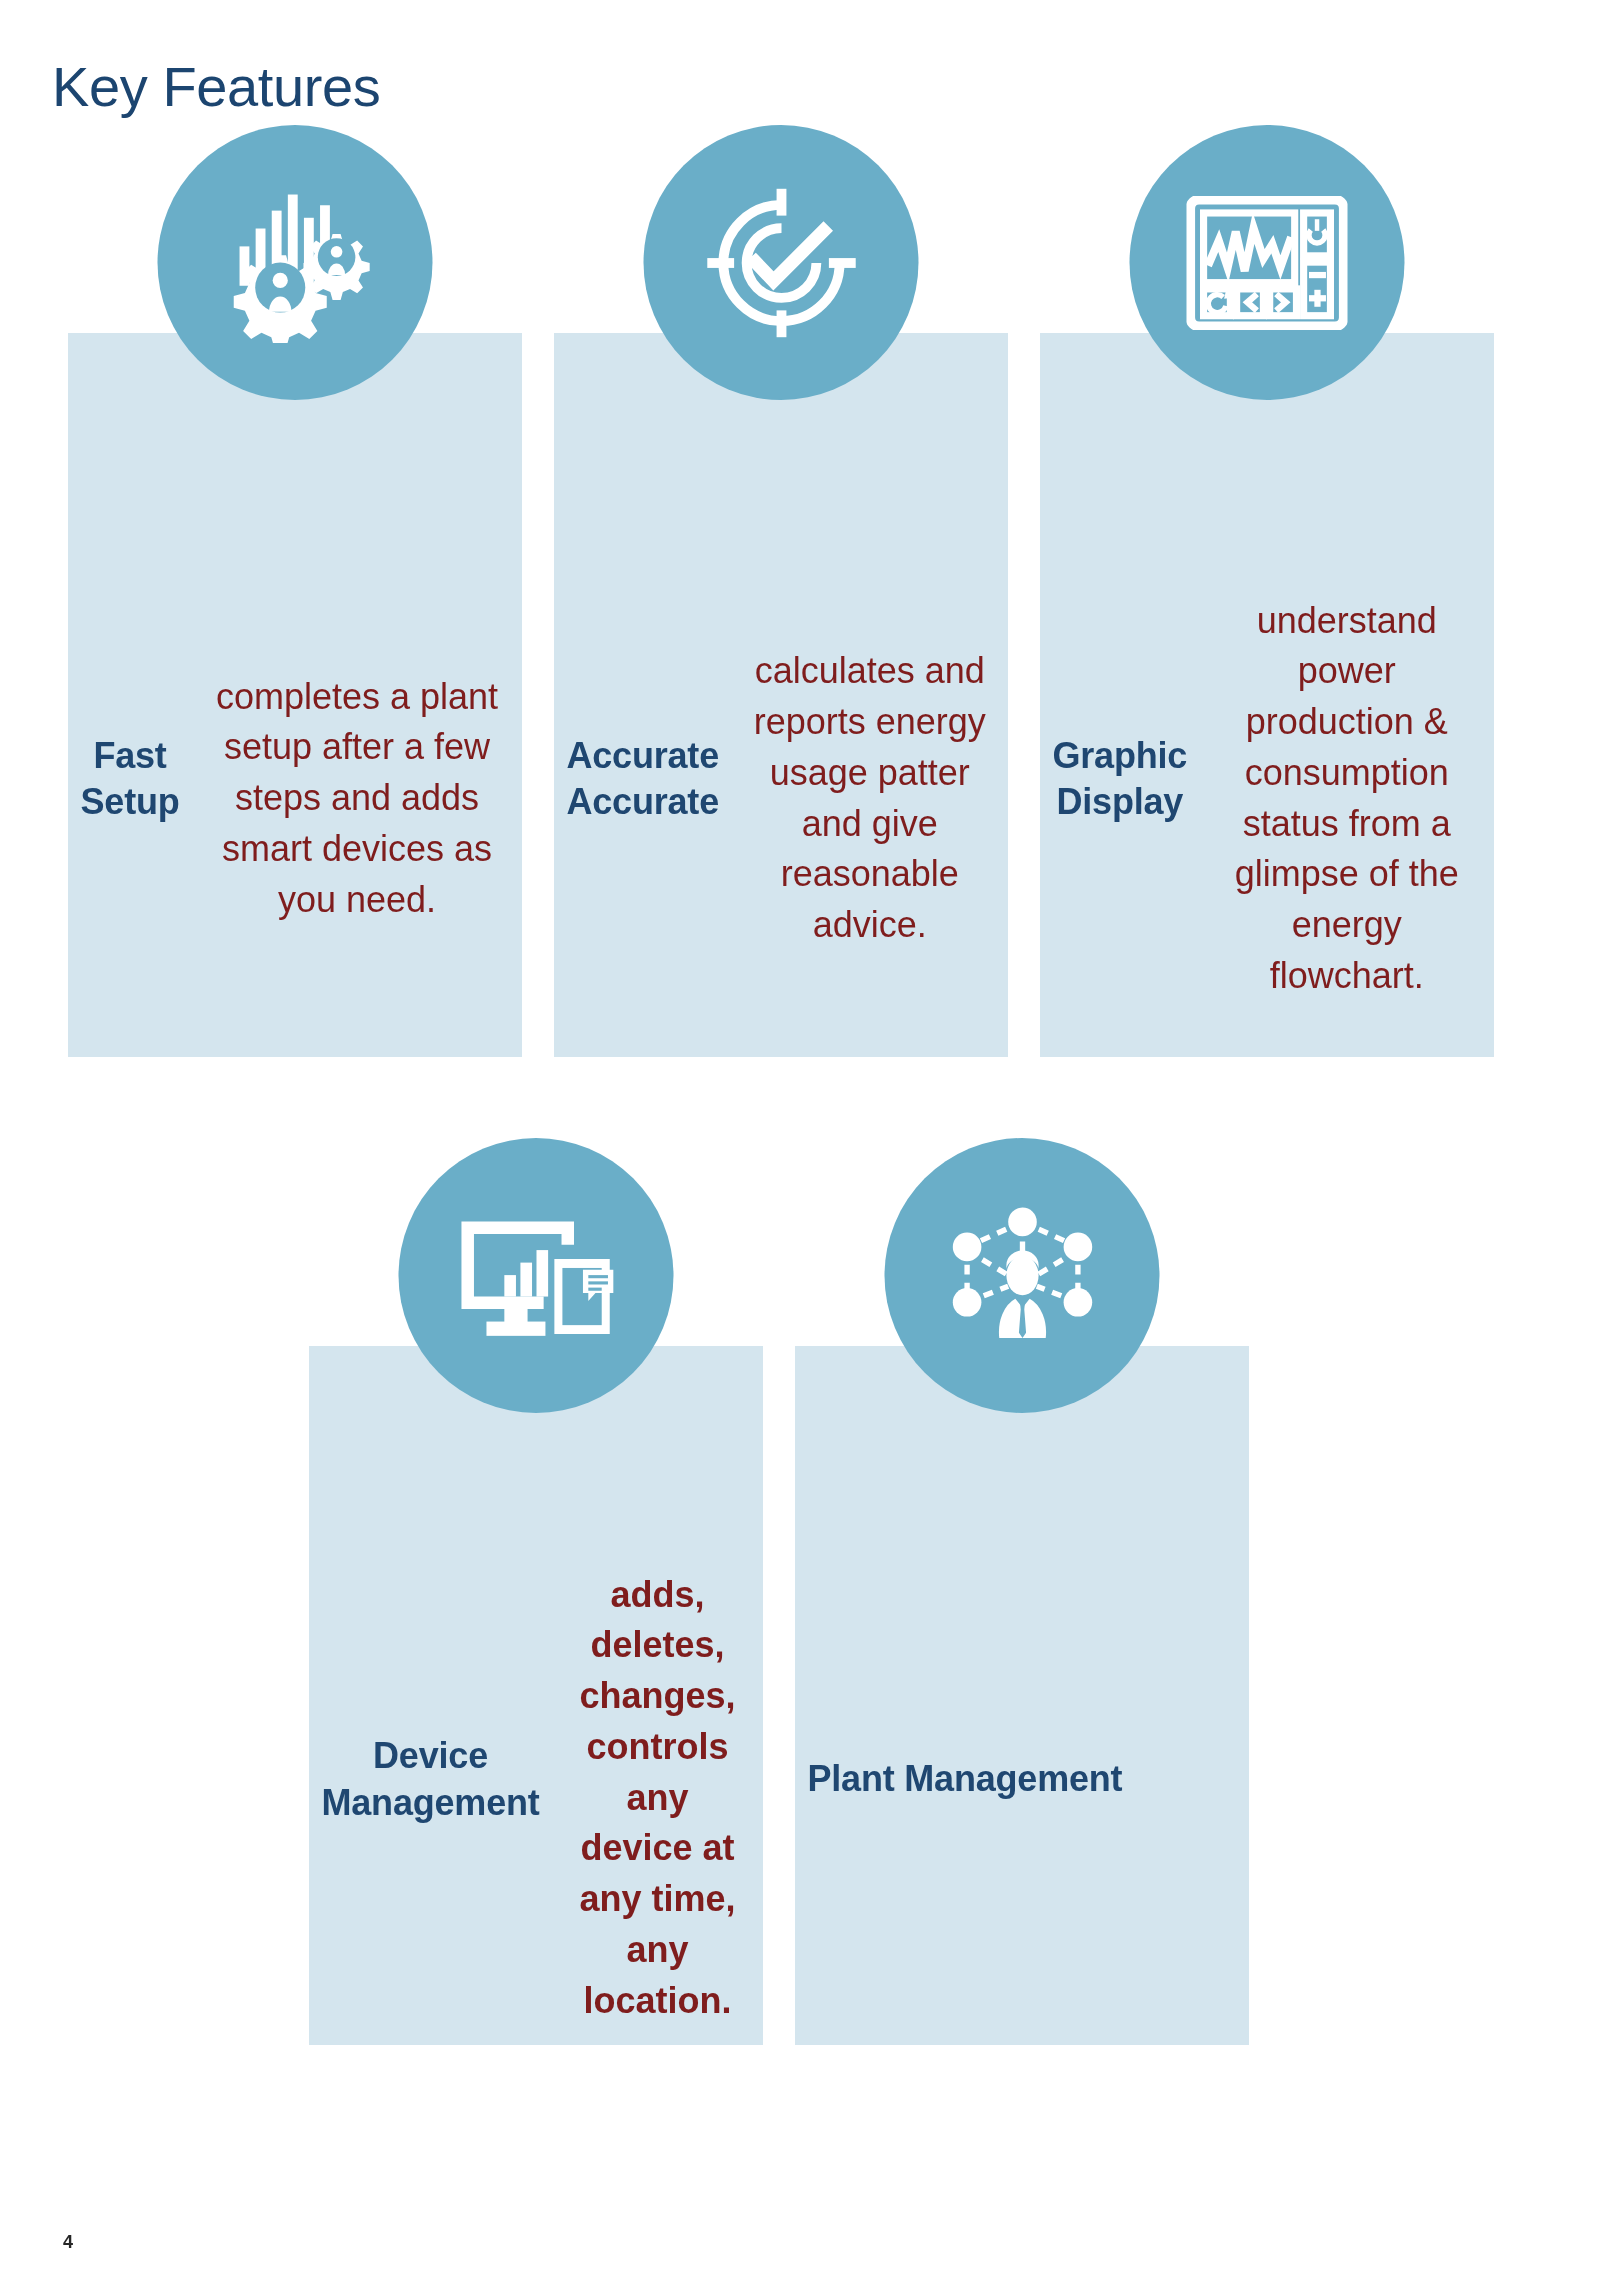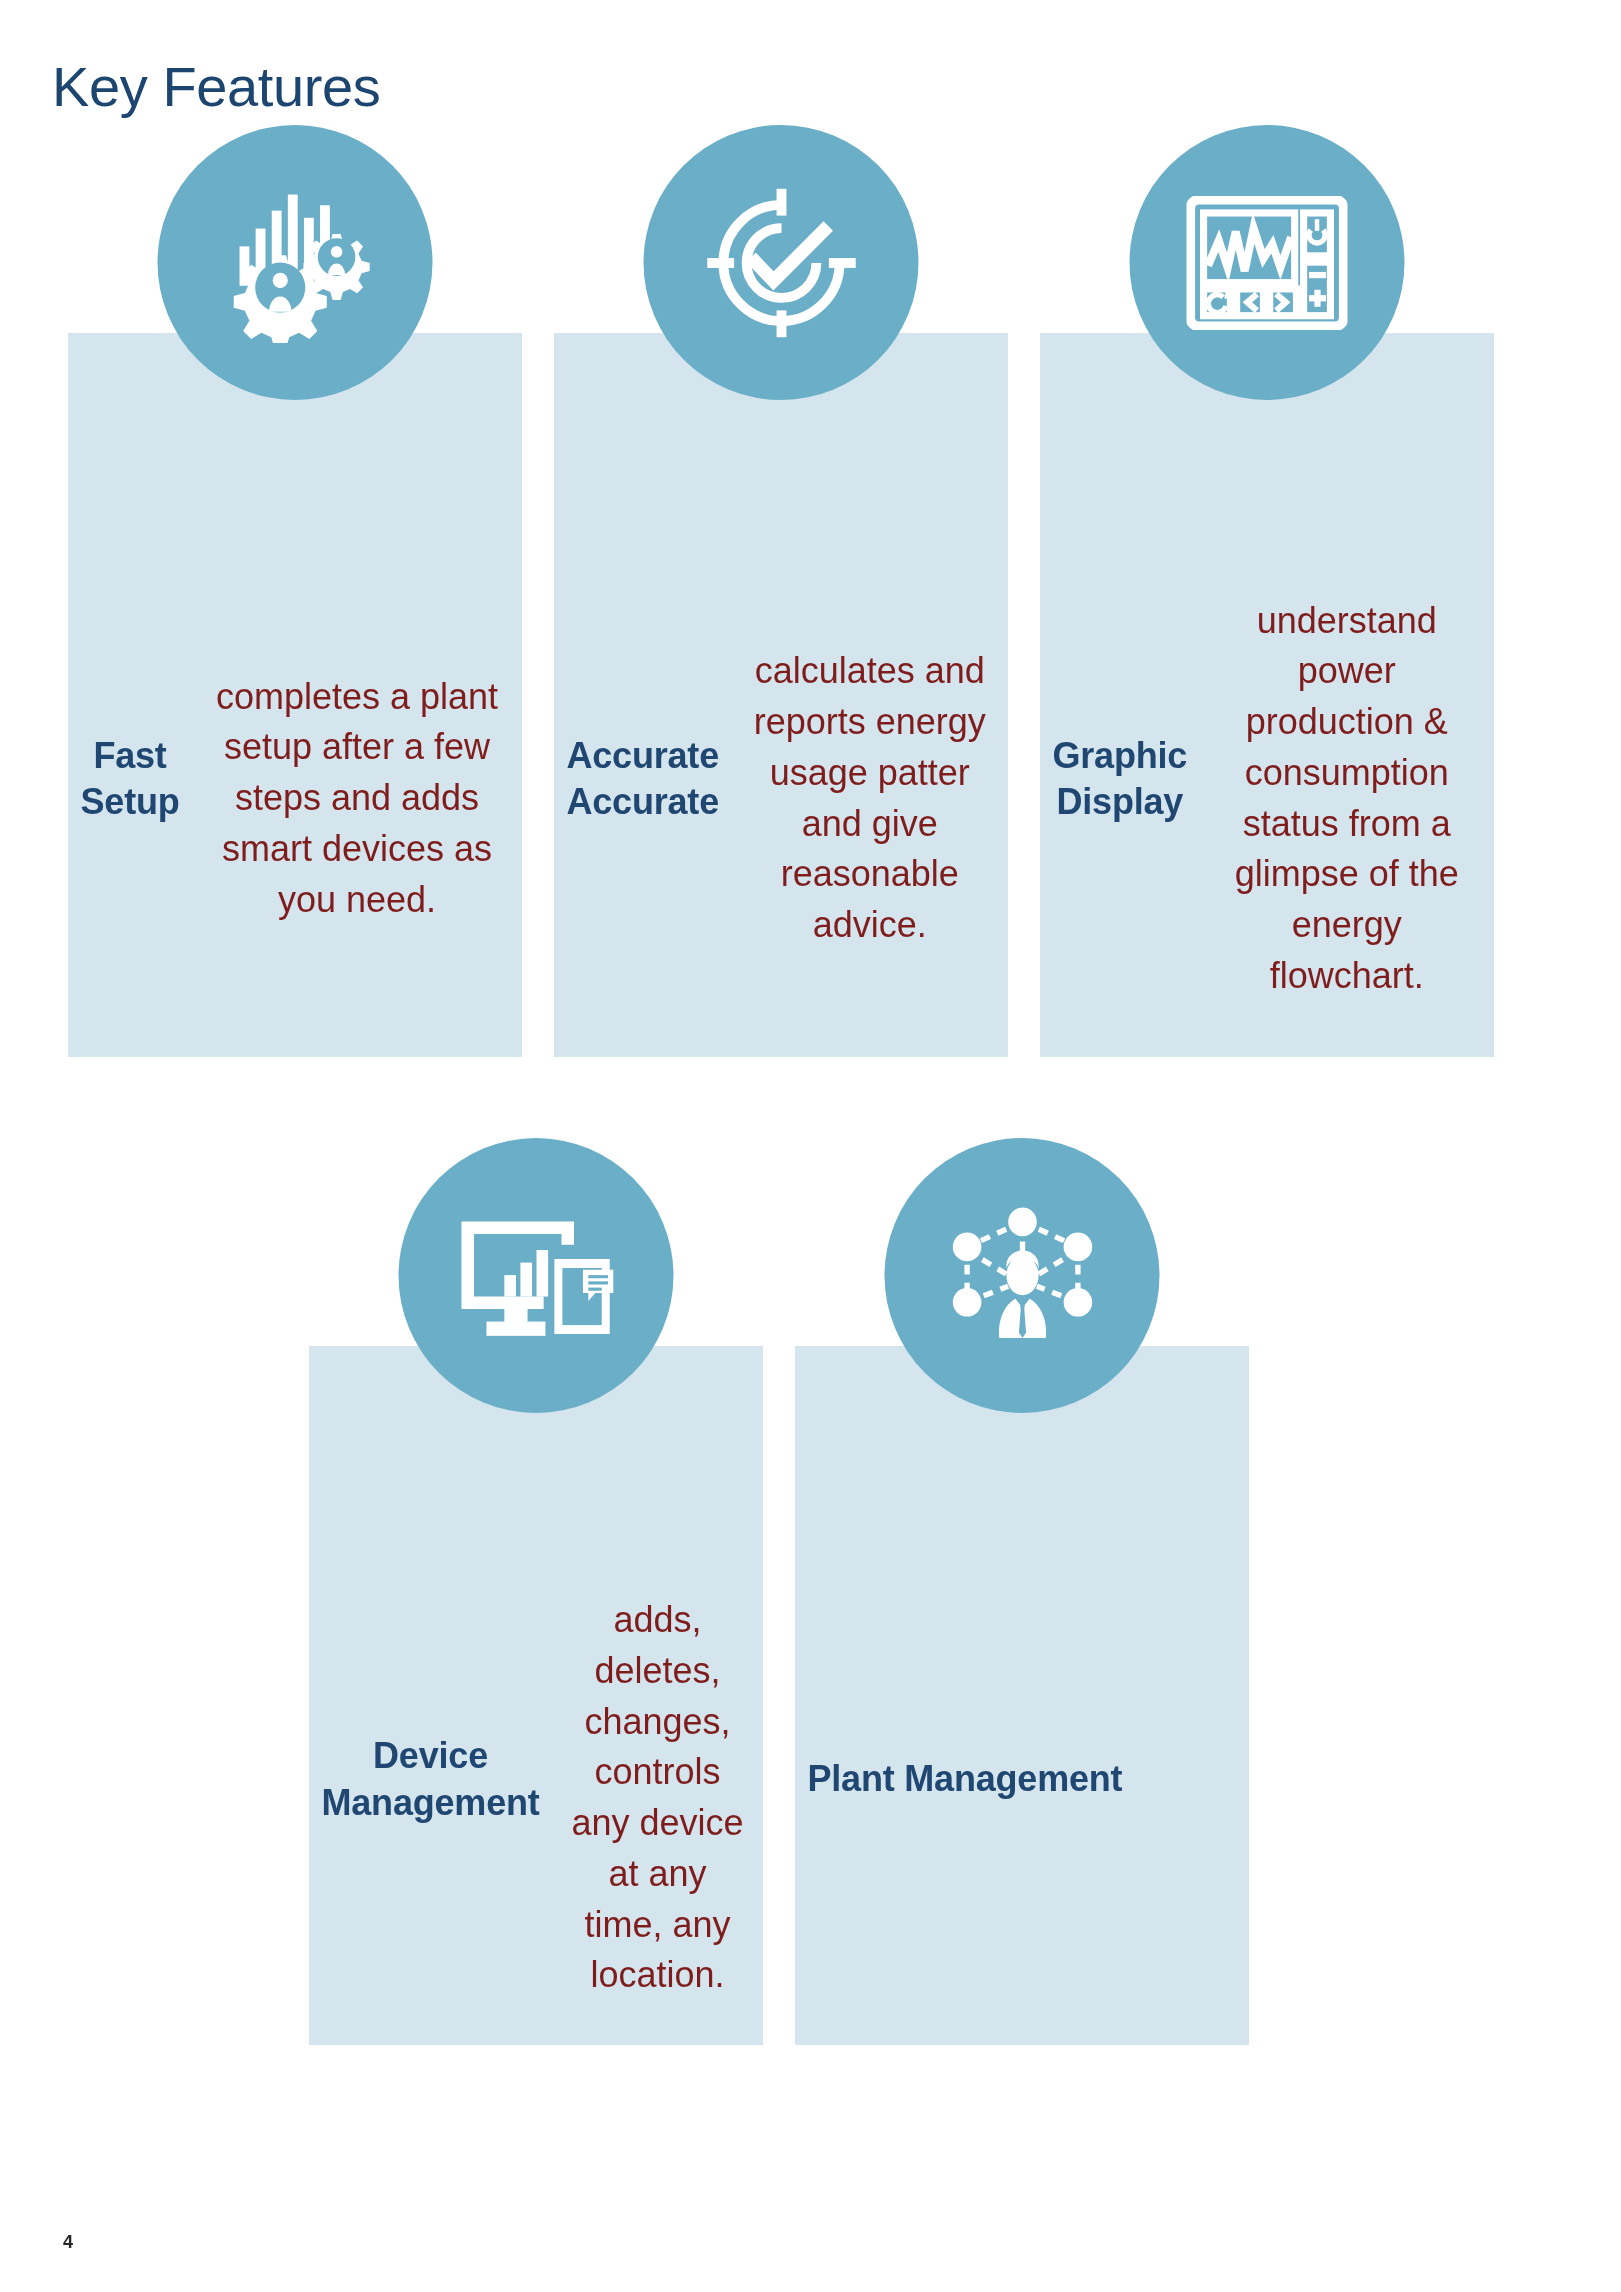--- a/index.html
+++ b/index.html
@@ -86,21 +86,21 @@
   .card-desc {
     font-size: 36px;
     font-weight: 400;
     color: #7f1d1d;
     text-align: center;
     line-height: 1.41;
     padding: 0 17px;
     margin: 0;
   }
   .row-one .card-desc { margin-top: 39px; }
-  .row-two .card-desc { margin-top: 37px; }
+  .row-two .card-desc { margin-top: 37px; font-weight: bold; }
 
   
   .page-number {
     position: absolute;
     left: 63px;
     top: 2232px;
     font-size: 18px;
     font-weight: 700;
     color: #262626;
   }

